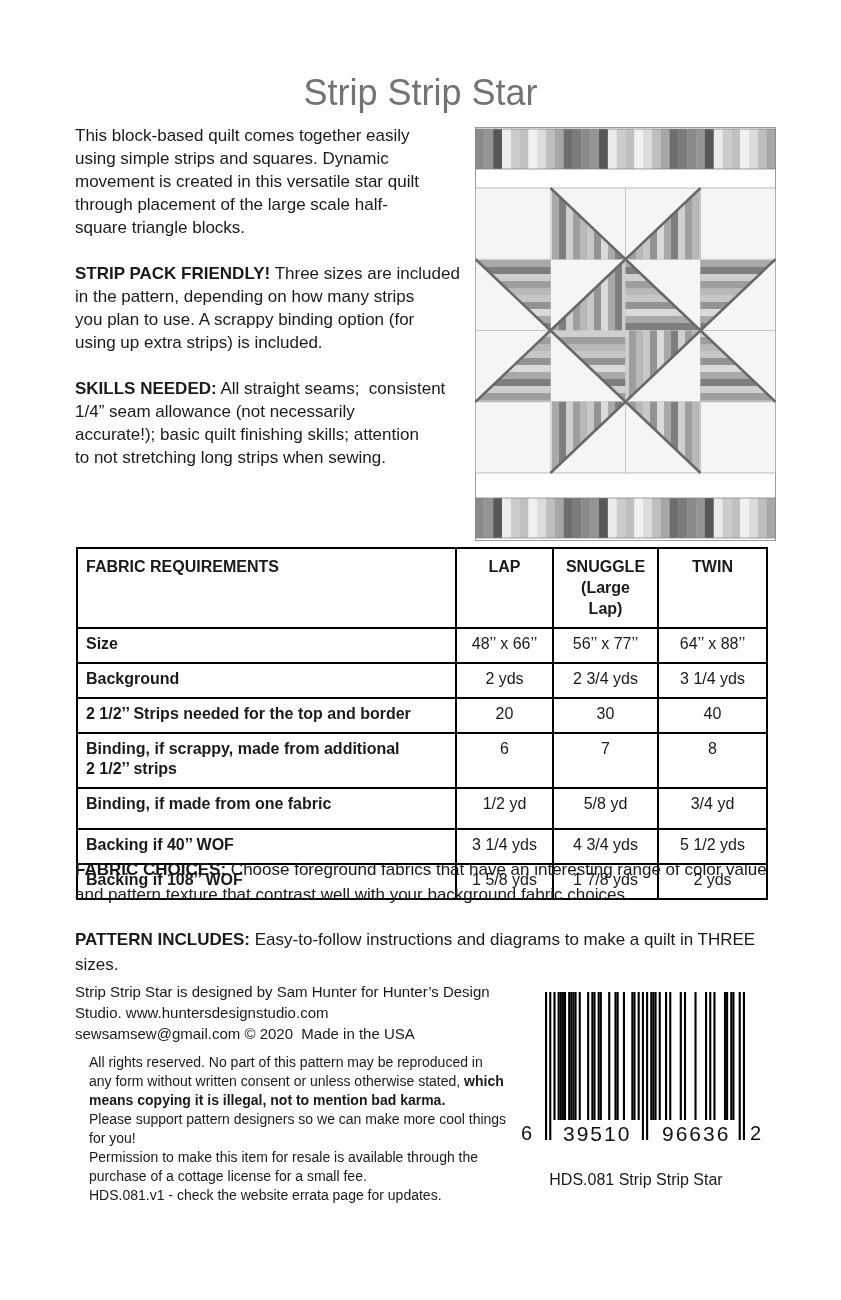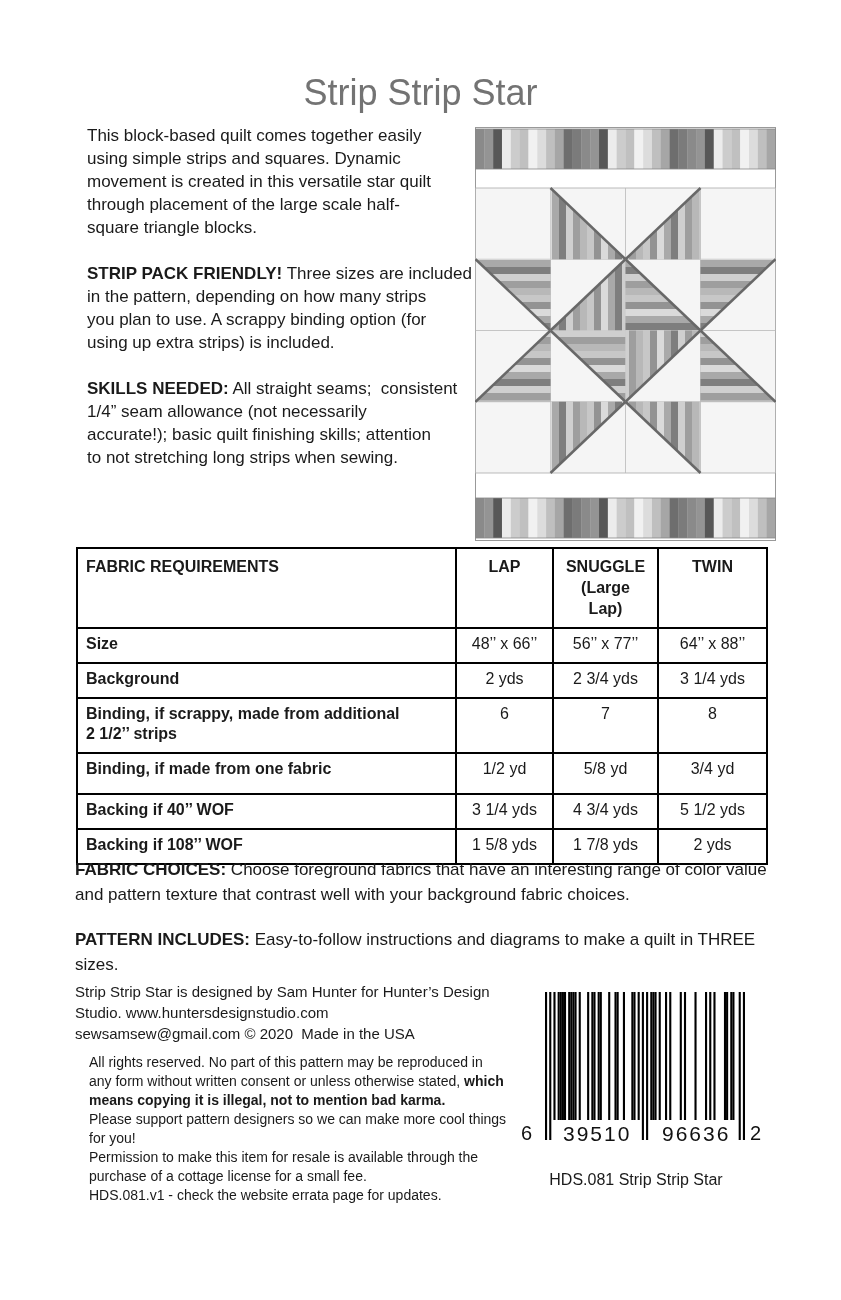--- a/index.html
+++ b/index.html
@@ -10,21 +10,21 @@
     font-family:"Liberation Sans", sans-serif; color:#1a1a1a;
   }
   .pre { white-space:pre-line; }
 
   .title {
     position:absolute; top:72px; left:0; width:100%; margin:0;
     text-align:center; font-size:36px; font-weight:400; color:#737373;
   }
 
   .intro { position:absolute; left:75px; top:124px; width:400px;
-           font-size:17px; line-height:23px;margin-left:12px; }
+           font-size:17px; line-height:23px; }
   .intro p { margin:0 0 23px 0; white-space:pre-line; }
 
   .quilt { position:absolute; left:475px; top:127px; width:301px; height:414px; }
 
   table.req {
     position:absolute; left:76px; top:547px; width:690px;
     border-collapse:collapse; table-layout:fixed; font-size:16px;
   }
   table.req th, table.req td { border:2px solid #000; vertical-align:top; padding:8px; }
   table.req th { font-weight:bold; text-align:center; padding-top:7px; line-height:21px; }
@@ -223,20 +223,26 @@
       <td>48’’ x 66’’</td>
       <td>56’’ x 77’’</td>
       <td>64’’ x 88’’</td>
     </tr>
     <tr style="height:31px">
       <td class="lbl">Background</td>
       <td>2 yds</td>
       <td>2 3/4 yds</td>
       <td>3 1/4 yds</td>
     </tr>
+    <tr style="height:31px">
+      <td class="lbl">2 1/2’’ Strips needed for the top and border</td>
+      <td>20</td>
+      <td>30</td>
+      <td>40</td>
+    </tr>
     <tr style="height:53px">
       <td class="lbl">Binding, if scrappy, made from additional
 2 1/2’’ strips</td>
       <td>6</td>
       <td>7</td>
       <td>8</td>
     </tr>
     <tr style="height:41px">
       <td class="lbl">Binding, if made from one fabric</td>
       <td>1/2 yd</td>

